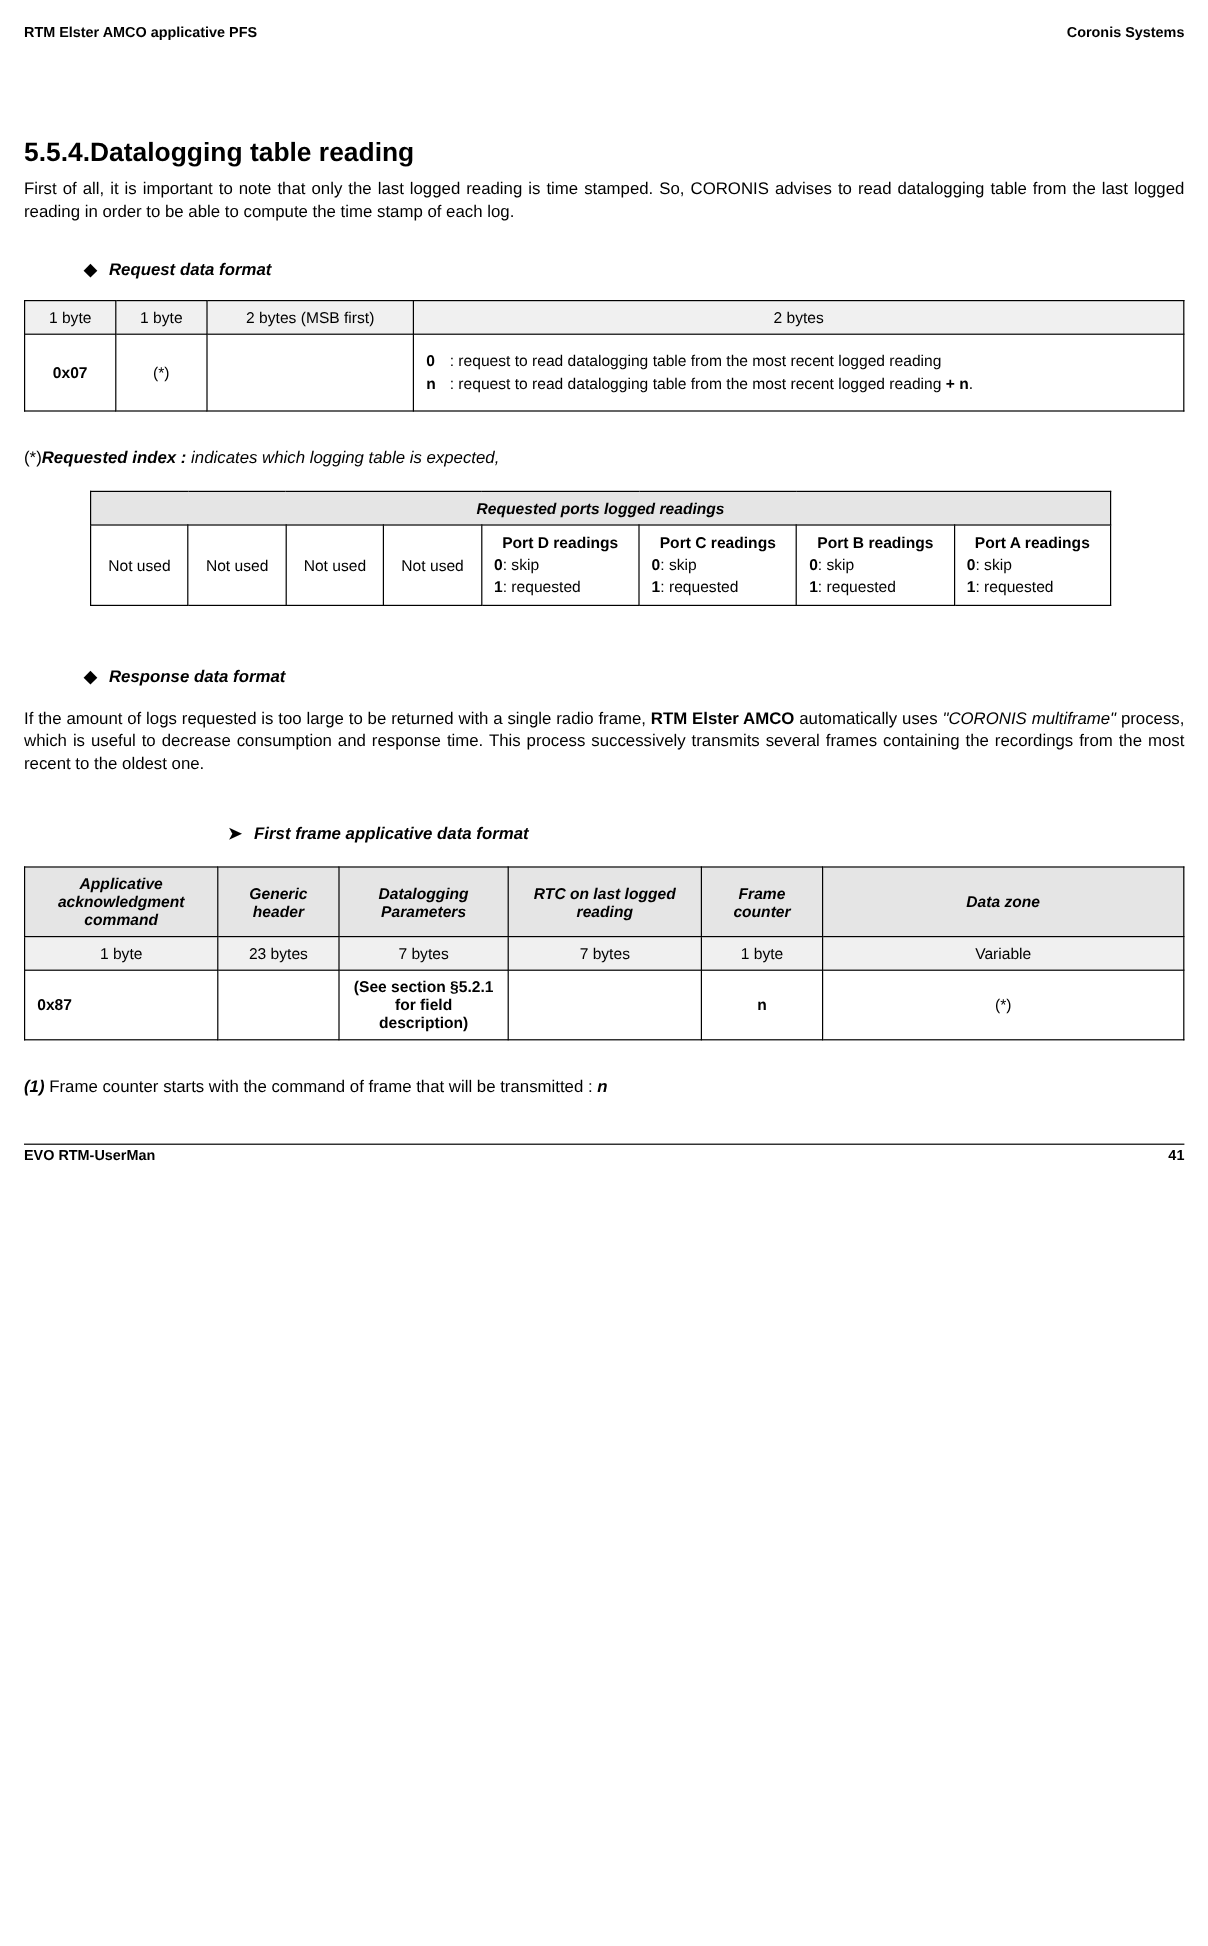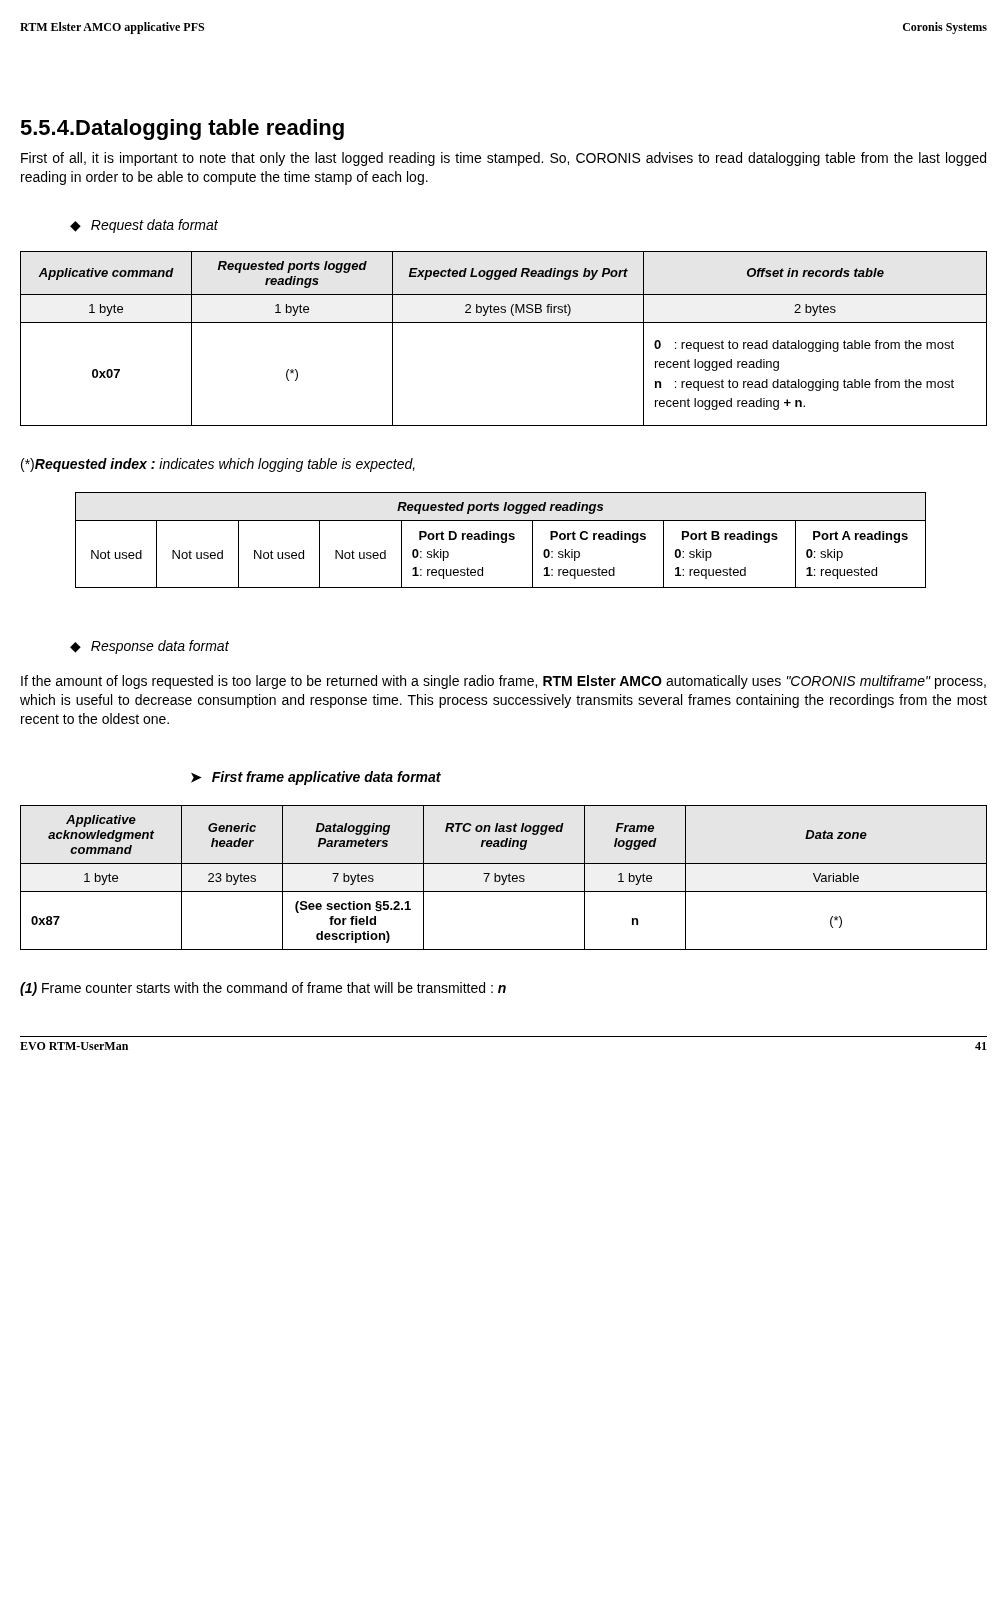--- a/index.html
+++ b/index.html
@@ -9,39 +9,38 @@
     margin: 0;
     padding: 20px 20px 10px 20px;
     width: 1007px;
     box-sizing: border-box;
   }
   .header-row, .footer-row {
     display: flex;
     justify-content: space-between;
     font-weight: bold;
     font-size: 12px;
-    font-family: Liberation Serif, serif;
   }
   .footer-row {
     border-top: 1px solid #000;
     margin-top: 40px;
     padding-top: 2px;
   }
   h2 {
     font-size: 22px;
     font-weight: bold;
     margin: 80px 0 4px 0;
   }
   .paragraph {
     margin: 8px 0 20px 0;
     line-height: 1.35;
     text-align: justify;
   }
   .bullet-title {
-    font-weight: normal;
+    font-weight: bold;
     font-style: italic;
     margin: 30px 0 18px 50px;
   }
   .bullet-title::before {
     content: "◆";
     margin-right: 10px;
     font-style: normal;
   }
   .arrow-title {
     font-weight: bold;
@@ -99,26 +98,20 @@
 <h2>
   <span>5.5.4.</span><span>Datalogging table reading</span>
 </h2>
 
 <div class="paragraph">First of all, it is important to note that only the last logged reading is time stamped. So, CORONIS advises to read datalogging table from the last logged reading in order to be able to compute the time stamp of each log.</div>
 
 <div class="bullet-title">Request data format</div>
 
 <table class="t1">
   <tbody>
-      <tr>
-    <th style="width:150px">Applicative command</th>
-    <th style="width:180px">Requested ports logged readings</th>
-    <th style="width:230px">Expected Logged Readings by Port</th>
-    <th>Offset in records table</th>
-  </tr>
   <tr>
     <td class="shade">1 byte</td>
     <td class="shade">1 byte</td>
     <td class="shade">2 bytes (MSB first)</td>
     <td class="shade">2 bytes</td>
   </tr>
   <tr>
     <td class="center" style="font-weight:bold">0x07</td>
     <td class="center">(*)</td>
     <td class="center"></td>
@@ -176,21 +169,21 @@
 
 <div class="arrow-title">First frame applicative data format</div>
 
 <table class="t3">
   <tbody>
       <tr>
     <th style="width:140px">Applicative acknowledgment command</th>
     <th style="width:80px">Generic header</th>
     <th style="width:120px">Datalogging Parameters</th>
     <th style="width:140px">RTC on last logged reading</th>
-    <th style="width:80px">Frame logged</th>
+    <th style="width:80px">Frame counter</th>
     <th>Data zone</th>
   </tr>
   <tr>
     <td class="shade">1 byte</td>
     <td class="shade">23 bytes</td>
     <td class="shade">7 bytes</td>
     <td class="shade">7 bytes</td>
     <td class="shade">1 byte</td>
     <td class="shade">Variable</td>
   </tr>

